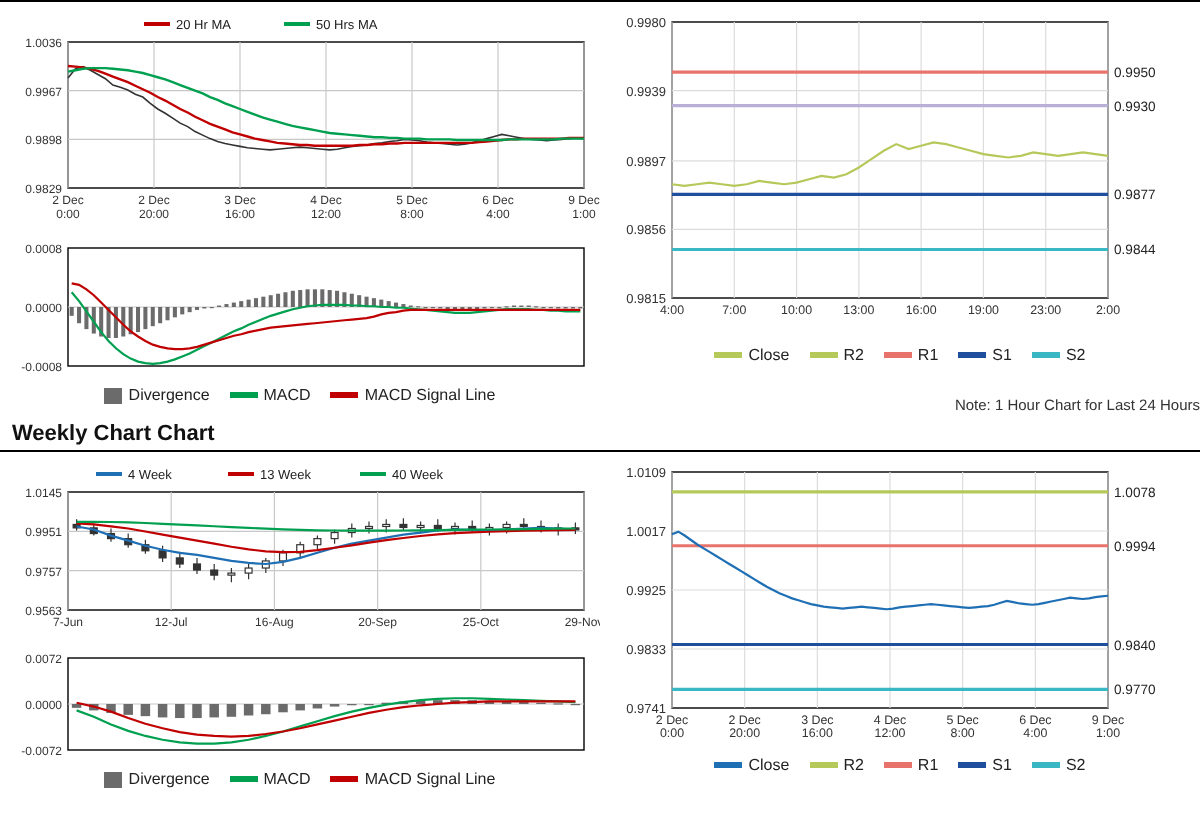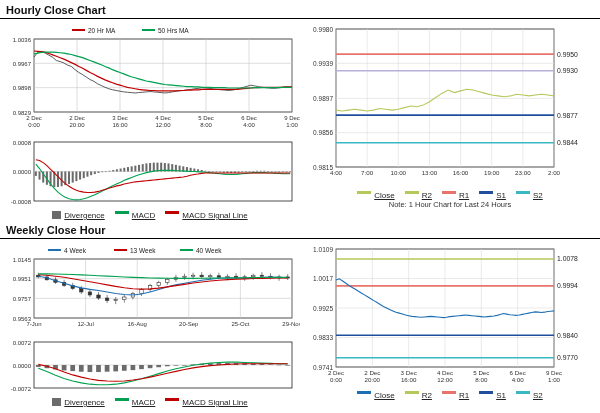--- a/index.html
+++ b/index.html
@@ -17,35 +17,34 @@
   }
   .hr{height:1px;background:#000;width:100%;}
   .row{display:flex;}
   .col-left{width:300px;}
   .col-right{width:300px;}
 
   svg{display:block;}
   text{font-family:"Liberation Sans", sans-serif;}
 
   .note{
-    font-size:7.5px;color:#333;text-align:center;margin-top:0;
+    font-size:7.5px;color:#333;text-align:right;margin-top:16px;
   }
   .legend{
     display:flex;justify-content:center;align-items:center;
     gap:10px;font-size:8px;color:#222;margin-top:2px;
   }
-  .legend .item{display:flex;align-items:flex-start;gap:3px;text-decoration:underline;}
+  .legend .item{display:flex;align-items:center;gap:3px;}
   .swatch{display:inline-block;width:14px;height:3px;}
   .swatch.box{width:9px;height:8px;}
 </style>
 </head>
 <body>
 
 <div class="panel">
-  <div class="section-title">Hourly Close Chart</div>
   <div class="hr"></div>
 
   <div class="row">
 
     <div class="col-left">
       <svg id="svg-hourly-price" width="300" height="115">
           <rect x="34" y="20" width="258" height="73" fill="#fff" stroke="#000" stroke-width="0.7"></rect>
           <text x="31" y="22.5" font-size="6" text-anchor="end" fill="#333">1.0036</text>
           <line x1="34" y1="44.333333333333336" x2="292" y2="44.333333333333336" stroke="#c8c8c8" stroke-width="0.6"></line>
           <text x="31" y="46.833333333333336" font-size="6" text-anchor="end" fill="#333">0.9967</text>
@@ -236,21 +235,21 @@
           <span class="swatch" style="background:#39b8c4"></span>
           <span>S2</span>
         </span>
       </div>
       <div class="note">Note: 1 Hour Chart for Last 24 Hours</div>
     </div>
   </div>
 </div>
 
 <div class="panel">
-  <div class="section-title">Weekly Close Hour</div>
+  <div class="section-title">Weekly Chart Chart</div>
   <div class="hr"></div>
 
   <div class="row">
     <div class="col-left">
       <svg id="svg-weekly-price" width="300" height="95">
           <rect x="34" y="20" width="258" height="59" fill="#fff" stroke="#000" stroke-width="0.7"></rect>
           <text x="31" y="22.5" font-size="6" text-anchor="end" fill="#333">1.0145</text>
           <line x1="34" y1="39.66666666666667" x2="292" y2="39.66666666666667" stroke="#c8c8c8" stroke-width="0.6"></line>
           <text x="31" y="42.16666666666667" font-size="6" text-anchor="end" fill="#333">0.9951</text>
           <line x1="34" y1="59.333333333333336" x2="292" y2="59.333333333333336" stroke="#c8c8c8" stroke-width="0.6"></line>

